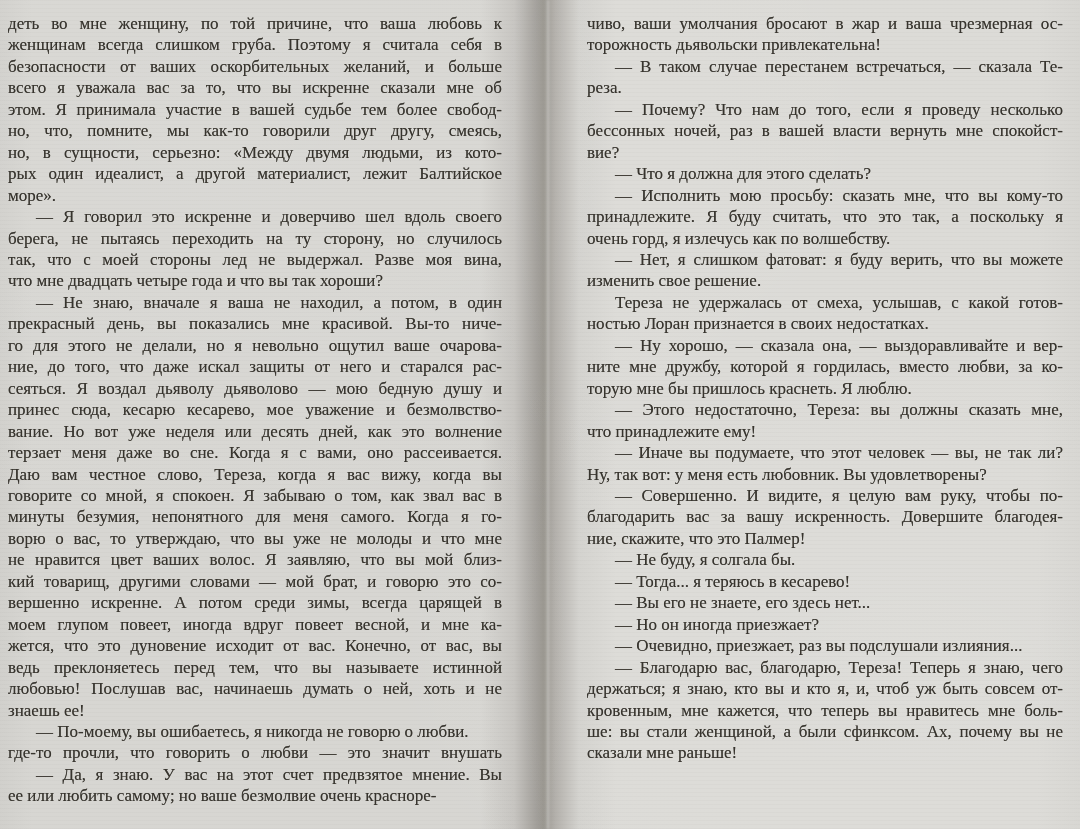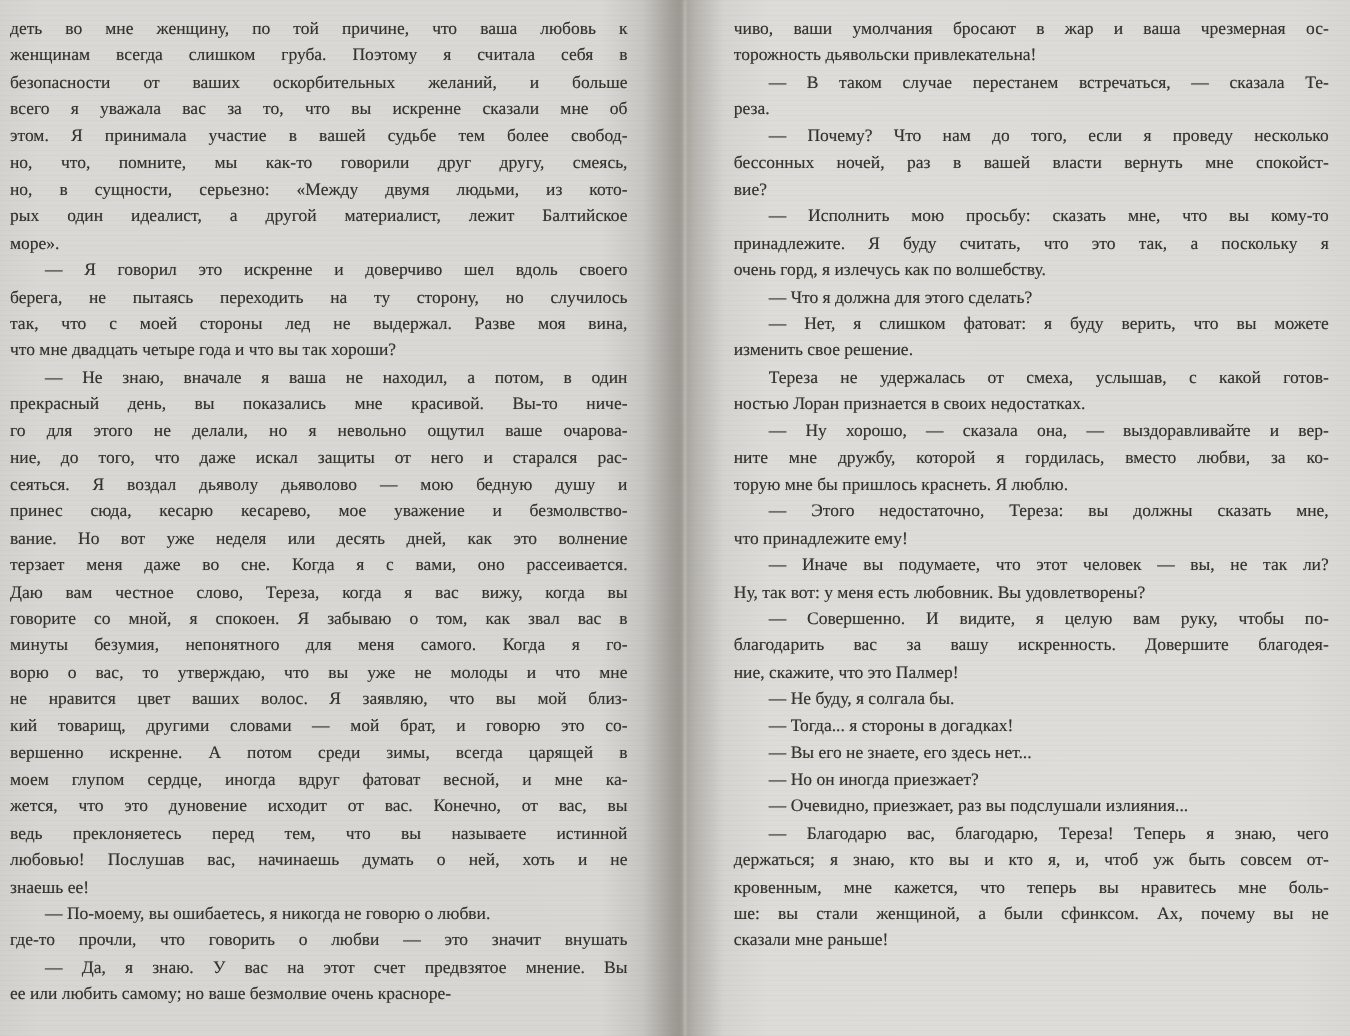--- a/index.html
+++ b/index.html
@@ -32,21 +32,21 @@
       radial-gradient(100% 80% at 85% 80%, rgba(255,255,255,0.05), transparent 60%),
       repeating-linear-gradient(0deg, rgba(110,108,102,0.035) 0 1px, transparent 1px 4px);
   }
   .fold-highlight {
     position: absolute; left: 547px; top: 0; width: 2px; height: 100%;
     background: rgba(255,255,255,0.28); filter: blur(1px);
   }
   .page-text {
     position: absolute; top: 13px;
     color: var(--ink, #37342e);
-    font-size: 14px; line-height: 21.45px;
+    font-size: 17px; line-height: 21.45px;
     text-shadow: 0 0 0.6px rgba(55,52,46,0.55);
   }
   .page-text.left  { left: 8px;   width: 494px; }
   .page-text.right { left: 587px; width: 476px; }
   .paragraph { margin: 0; }
   .line { text-align: justify; text-align-last: justify; }
   .line.para-end { text-align-last: left; }
   .line.indented { text-indent: 28px; }
 </style>
 </head>
@@ -81,21 +81,21 @@
         <div class="line">принес сюда, кесарю кесарево, мое уважение и безмолвство-</div>
         <div class="line">вание. Но вот уже неделя или десять дней, как это волнение</div>
         <div class="line">терзает меня даже во сне. Когда я с вами, оно рассеивается.</div>
         <div class="line">Даю вам честное слово, Тереза, когда я вас вижу, когда вы</div>
         <div class="line">говорите со мной, я спокоен. Я забываю о том, как звал вас в</div>
         <div class="line">минуты безумия, непонятного для меня самого. Когда я го-</div>
         <div class="line">ворю о вас, то утверждаю, что вы уже не молоды и что мне</div>
         <div class="line">не нравится цвет ваших волос. Я заявляю, что вы мой близ-</div>
         <div class="line">кий товарищ, другими словами — мой брат, и говорю это со-</div>
         <div class="line">вершенно искренне. А потом среди зимы, всегда царящей в</div>
-        <div class="line">моем глупом сердце, иногда вдруг фатоват весной, и мне ка-</div>
+        <div class="line">моем глупом повеет, иногда вдруг повеет весной, и мне ка-</div>
         <div class="line">жется, что это дуновение исходит от вас. Конечно, от вас, вы</div>
         <div class="line">ведь преклоняетесь перед тем, что вы называете истинной</div>
         <div class="line">любовью! Послушав вас, начинаешь думать о ней, хоть и не</div>
         <div class="line para-end">знаешь ее!</div>
       </div>
       <div class="paragraph">
         <div class="line para-end indented">— По-моему, вы ошибаетесь, я никогда не говорю о любви.</div>
       </div>
       <div class="paragraph">
         <div class="line">где-то прочли, что говорить о любви — это значит внушать</div>
@@ -111,26 +111,26 @@
       <div class="paragraph">
         <div class="line indented">— В таком случае перестанем встречаться, — сказала Те-</div>
         <div class="line para-end">реза.</div>
       </div>
       <div class="paragraph">
         <div class="line indented">— Почему? Что нам до того, если я проведу несколько</div>
         <div class="line">бессонных ночей, раз в вашей власти вернуть мне спокойст-</div>
         <div class="line para-end">вие?</div>
       </div>
       <div class="paragraph">
+        <div class="line para-end indented">— Что я должна для этого сделать?</div>
+      </div>
+      <div class="paragraph">
         <div class="line indented">— Исполнить мою просьбу: сказать мне, что вы кому-то</div>
         <div class="line">принадлежите. Я буду считать, что это так, а поскольку я</div>
         <div class="line para-end">очень горд, я излечусь как по волшебству.</div>
-      </div>
-      <div class="paragraph">
-        <div class="line para-end indented">— Что я должна для этого сделать?</div>
       </div>
       <div class="paragraph">
         <div class="line indented">— Нет, я слишком фатоват: я буду верить, что вы можете</div>
         <div class="line para-end">изменить свое решение.</div>
       </div>
       <div class="paragraph">
         <div class="line indented">Тереза не удержалась от смеха, услышав, с какой готов-</div>
         <div class="line para-end">ностью Лоран признается в своих недостатках.</div>
       </div>
       <div class="paragraph">
@@ -148,21 +148,21 @@
       </div>
       <div class="paragraph">
         <div class="line indented">— Совершенно. И видите, я целую вам руку, чтобы по-</div>
         <div class="line">благодарить вас за вашу искренность. Довершите благодея-</div>
         <div class="line para-end">ние, скажите, что это Палмер!</div>
       </div>
       <div class="paragraph">
         <div class="line para-end indented">— Не буду, я солгала бы.</div>
       </div>
       <div class="paragraph">
-        <div class="line para-end indented">— Тогда... я стороны в догадках!</div>
+        <div class="line para-end indented">— Тогда... я теряюсь в кесарево!</div>
       </div>
       <div class="paragraph">
         <div class="line para-end indented">— Вы его не знаете, его здесь нет...</div>
       </div>
       <div class="paragraph">
         <div class="line para-end indented">— Но он иногда приезжает?</div>
       </div>
       <div class="paragraph">
         <div class="line para-end indented">— Очевидно, приезжает, раз вы подслушали излияния...</div>
       </div>

